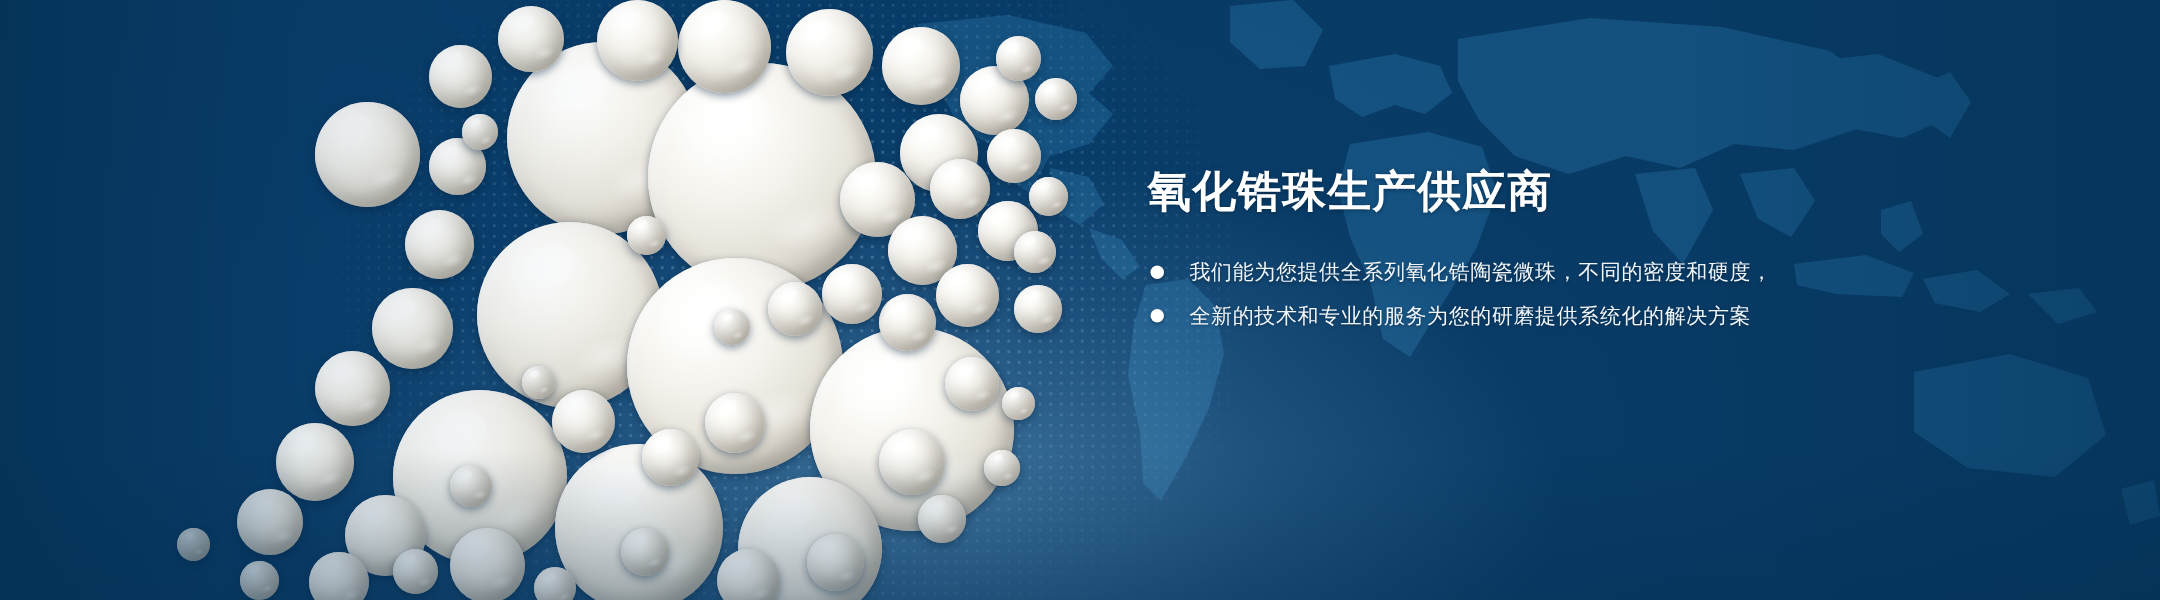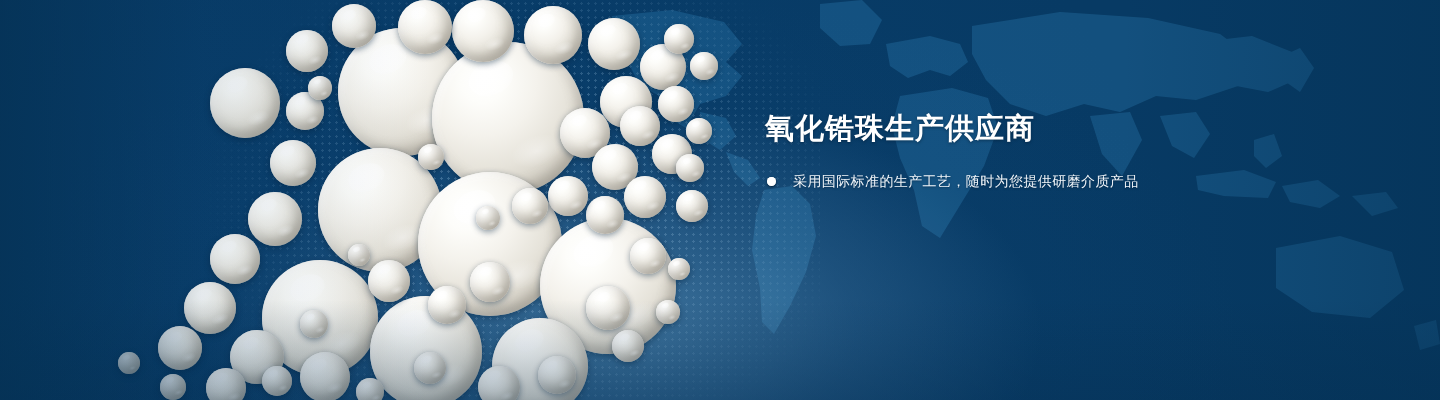--- a/index.html
+++ b/index.html
@@ -273,21 +273,22 @@
     <div class="bead" style="left:668px;top:258px;width:22px;height:22px;"></div>
   </div>
 
   <div class="bg-vignette"></div>
 
   <div class="copy">
     <h1 class="headline">氧化锆珠生产供应商</h1>
     <ul class="bullets">
       <li class="bullet">
         <span class="bullet-dot"></span>
+        <span class="bullet-line">我们能为您提供全系列氧化锆陶瓷微珠，不同的密度和硬度，</span>
       </li>
       <li class="bullet">
         <span class="bullet-dot"></span>
-        <span class="bullet-line">采用国际标准的生产工艺，随时为您提供研磨介质产品</span>
+        <span class="bullet-line">全新的技术和专业的服务为您的研磨提供系统化的解决方案</span>
       </li>
     </ul>
   </div>
 
 </div>
 
 </body></html>

